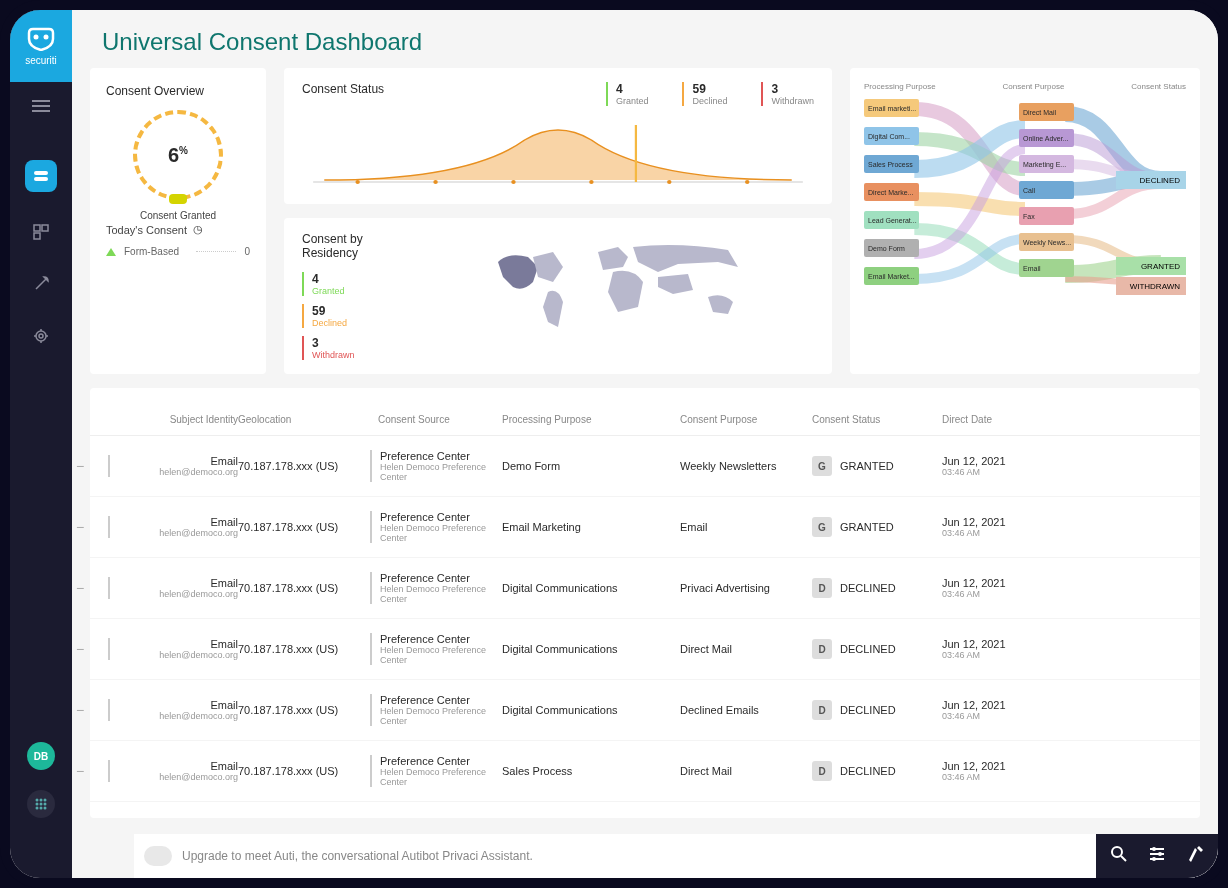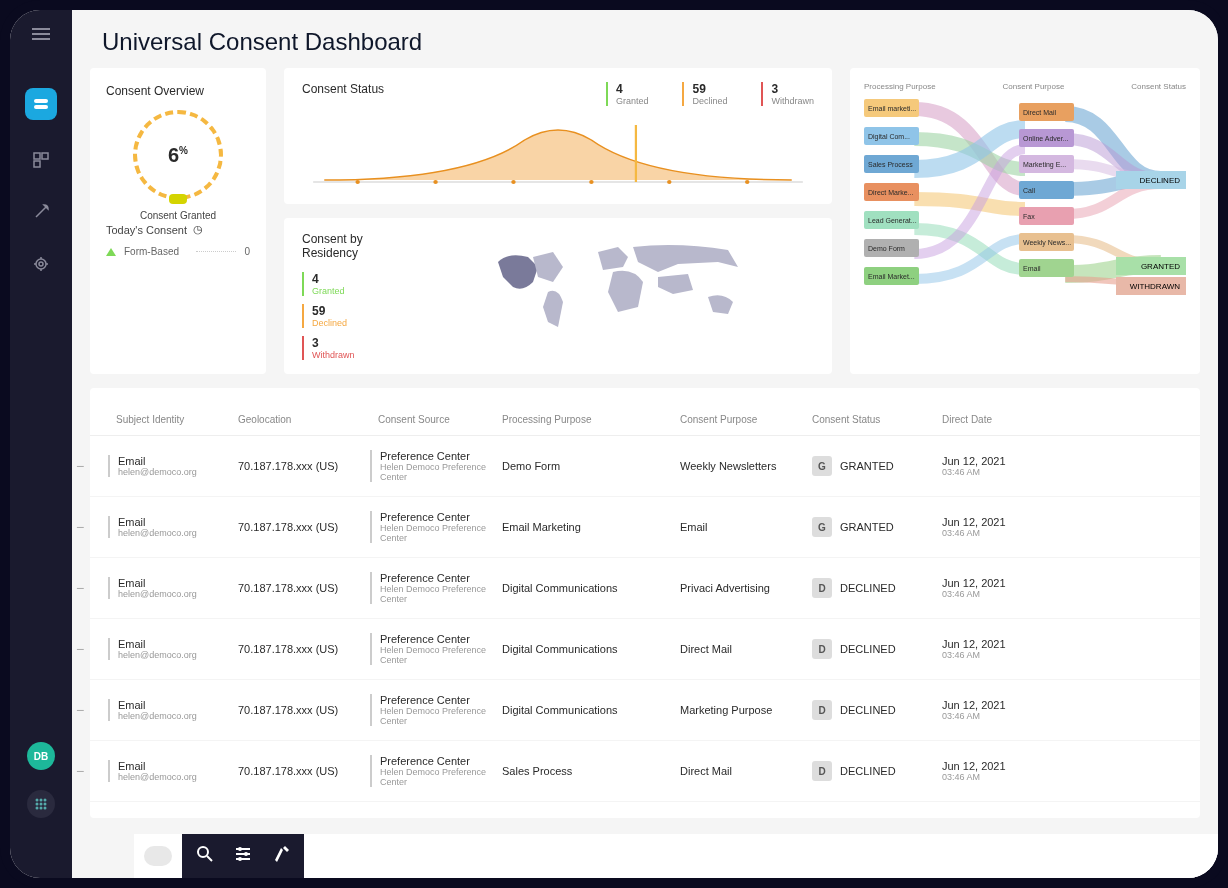--- a/index.html
+++ b/index.html
@@ -17,21 +17,21 @@
 .hamburger span:nth-child(3) { top: 10px; }
 .nav-icons { display: flex; flex-direction: column; gap: 28px; margin-top: 30px; align-items: center; }
 .nav-icon { width: 24px; height: 24px; display: flex; align-items: center; justify-content: center; cursor: pointer; }
 .nav-icon.active { width: 32px; height: 32px; background: #1ba8e0; border-radius: 8px; }
 .nav-icon svg { width: 16px; height: 16px; }
 .sidebar-bottom { position: absolute; bottom: 60px; display: flex; flex-direction: column; gap: 20px; align-items: center; }
 .avatar-badge { width: 28px; height: 28px; border-radius: 50%; background: #1db89a; color: white; display: flex; align-items: center; justify-content: center; font-size: 10px; font-weight: 600; }
 .dots-icon { width: 28px; height: 28px; border-radius: 50%; background: #2a2a3e; display: flex; align-items: center; justify-content: center; }
 .main { flex: 1; display: flex; flex-direction: column; background: #f5f5f5; position: relative; }
 .header { padding: 18px 30px 12px; }
-.page-title { font-size: 24px; font-weight: 400; color: #0f172a; }
+.page-title { font-size: 24px; font-weight: 400; color: #0f766e; }
 .content { flex: 1; padding: 0 18px 18px; overflow-y: auto; }
 .cards-row { display: flex; gap: 18px; margin-bottom: 14px; }
 .card { background: white; border-radius: 4px; padding: 16px; }
 .card-title { font-size: 12px; font-weight: 500; color: #2a2a2a; margin-bottom: 12px; }
 .overview-card { width: 176px; }
 .gauge { width: 90px; height: 90px; margin: 8px auto 10px; position: relative; }
 .gauge-ring { width: 90px; height: 90px; border-radius: 50%; border: 4px dashed #f5b841; display: flex; align-items: center; justify-content: center; }
 .gauge-val { font-size: 20px; font-weight: 600; color: #2a2a2a; }
 .gauge-pct { font-size: 10px; vertical-align: super; }
 .gauge-key { width: 18px; height: 10px; background: #d4d400; position: absolute; bottom: -4px; left: 50%; transform: translateX(-50%); border-radius: 4px; }
@@ -58,21 +58,21 @@
 .world-map { width: 100%; height: 110px; }
 .sankey-card { width: 350px; padding: 14px 14px; }
 .sankey-headers { display: flex; justify-content: space-between; font-size: 8px; color: #888; margin-bottom: 8px; }
 .sankey-chart { height: 210px; position: relative; }
 .records-card { background: white; border-radius: 4px; padding: 16px 0; }
 .records-header { display: flex; justify-content: space-between; align-items: center; padding: 0 18px 10px; }
 .records-actions { display: flex; gap: 10px; }
 .records-actions span { cursor: pointer; color: #888; font-size: 14px; }
 .table-header { display: flex; padding: 10px 18px; border-bottom: 1px solid #eee; font-size: 10px; color: #888; font-weight: 500; }
 .table-row { display: flex; padding: 14px 18px; border-bottom: 1px solid #f4f4f4; align-items: center; font-size: 10px; }
-.col-identity { width: 130px; border-left: 2px solid #ccc; padding-left: 8px; }
+.col-identity { width: 130px; border-left: 2px solid #ccc; padding-left: 8px; text-align: right; }
 .col-geo { width: 132px; }
 .col-source { width: 132px; border-left: 2px solid #ccc; padding-left: 8px; }
 .col-purpose { width: 178px; }
 .col-cpurpose { width: 132px; }
 .col-status { width: 130px; display: flex; align-items: center; gap: 8px; }
 .col-date { width: 120px; }
 .primary-text { color: #2a2a2a; font-size: 11px; }
 .secondary-text { color: #999; font-size: 9px; }
 .status-badge { width: 20px; height: 20px; background: #ddd; border-radius: 3px; display: flex; align-items: center; justify-content: center; font-size: 10px; font-weight: 600; color: #555; }
 .row-minus { position: absolute; left: -14px; color: #aaa; font-size: 14px; }
@@ -83,20 +83,30 @@
 .bottom-actions { display: flex; background: #1a1a2e; height: 44px; align-items: center; padding: 0 14px; gap: 20px; }
 .bottom-actions svg { width: 18px; height: 18px; }
 .sankey-node { position: absolute; height: 18px; font-size: 7px; color: #2a2a2a; display: flex; align-items: center; padding-left: 4px; border-radius: 2px; }
 .sankey-end { position: absolute; right: 0; height: 18px; font-size: 8px; display: flex; align-items: center; justify-content: flex-end; padding-right: 6px; }
 </style>
 </head>
 <body>
 
 <div class="tablet">
   <div class="sidebar">
+    <div class="logo-box">
+      <div class="logo-icon">
+        <svg viewBox="0 0 28 24">
+            <path d="M6 2 L22 2 Q26 2 26 6 L26 12 Q26 20 14 23 Q2 20 2 12 L2 6 Q2 2 6 2 Z" fill="none" stroke="white" stroke-width="2.5"></path>
+            <circle cx="9" cy="10" r="2.5" fill="white"></circle>
+            <circle cx="19" cy="10" r="2.5" fill="white"></circle>
+          </svg>
+      </div>
+      <div class="logo-text">securiti</div>
+    </div>
     <div class="hamburger">
         <span></span>
         <span></span>
         <span></span>
       </div>
     <div class="nav-icons">
       <div class="nav-icon active">
         <svg viewBox="0 0 16 16">
             <rect x="1" y="3" width="14" height="4" rx="2" fill="white"></rect>
             <rect x="1" y="9" width="14" height="4" rx="2" fill="white"></rect>
@@ -389,21 +399,21 @@
     <div class="col-identity">
                 <div class="primary-text">Email</div>
                 <div class="secondary-text">helen@democo.org</div>
               </div>
     <div class="col-geo primary-text">70.187.178.xxx (US)</div>
     <div class="col-source">
                 <div class="primary-text">Preference Center</div>
                 <div class="secondary-text">Helen Democo Preference Center</div>
               </div>
     <div class="col-purpose primary-text">Digital Communications</div>
-    <div class="col-cpurpose primary-text">Marketing Purpose</div>
+    <div class="col-cpurpose primary-text">Declined Emails</div>
     <div class="col-status">
                 <div class="status-badge">D</div>
                 <span class="primary-text">DECLINED</span>
               </div>
     <div class="col-date">
                 <div class="primary-text">Jun 12, 2021</div>
                 <div class="secondary-text">03:46 AM</div>
               </div>
   </div>
             <div class="table-row">
@@ -427,20 +437,21 @@
                 <div class="primary-text">Jun 12, 2021</div>
                 <div class="secondary-text">03:46 AM</div>
               </div>
   </div>
           </div>
       </div>
     </div>
 
     <div class="bottom-bar">
       <div class="chat-bubble"></div>
+      <div class="upgrade-text">Upgrade to meet Auti, the conversational Autibot Privaci Assistant.</div>
       <div class="bottom-actions">
         <span><svg viewBox="0 0 18 18">
               <circle cx="7" cy="7" r="5" fill="none" stroke="white" stroke-width="2"></circle>
               <line x1="11" y1="11" x2="16" y2="16" stroke="white" stroke-width="2"></line>
             </svg></span>
         <span><svg viewBox="0 0 18 18">
               <line x1="2" y1="4" x2="16" y2="4" stroke="white" stroke-width="2"></line>
               <line x1="2" y1="9" x2="16" y2="9" stroke="white" stroke-width="2"></line>
               <line x1="2" y1="14" x2="16" y2="14" stroke="white" stroke-width="2"></line>
               <circle cx="6" cy="4" r="2" fill="white"></circle>

